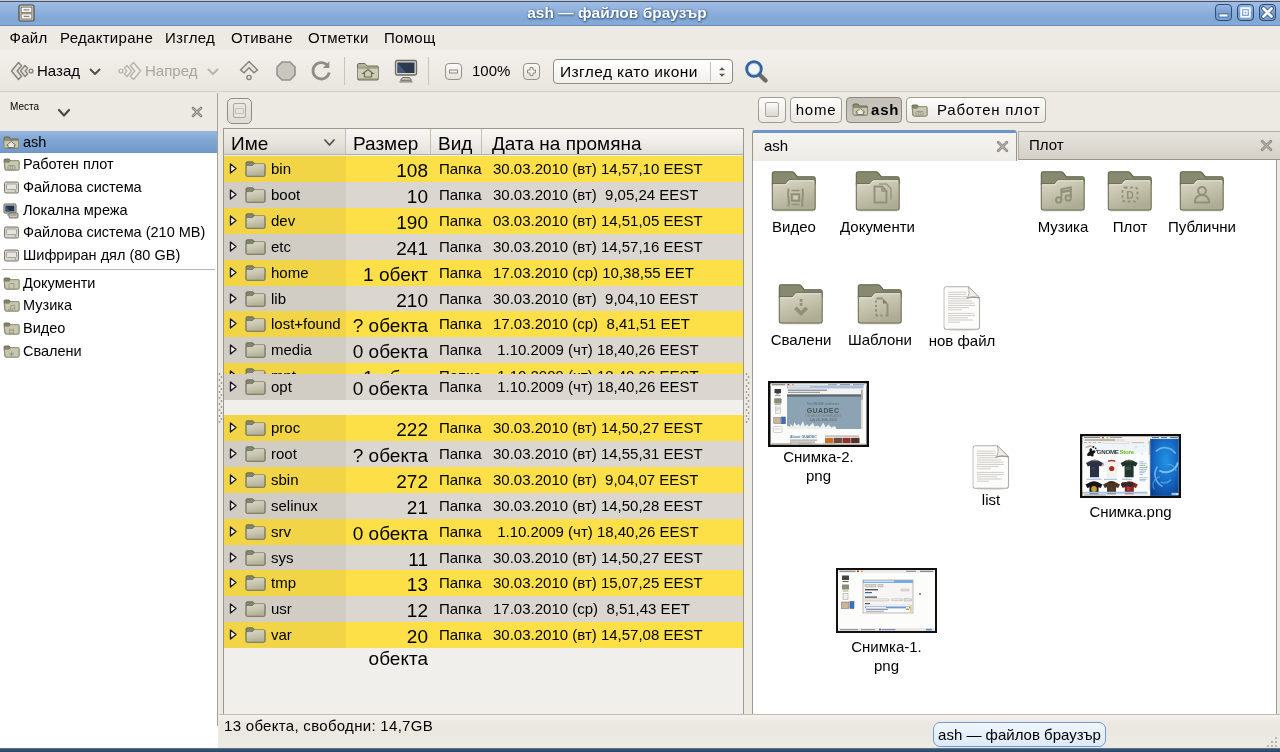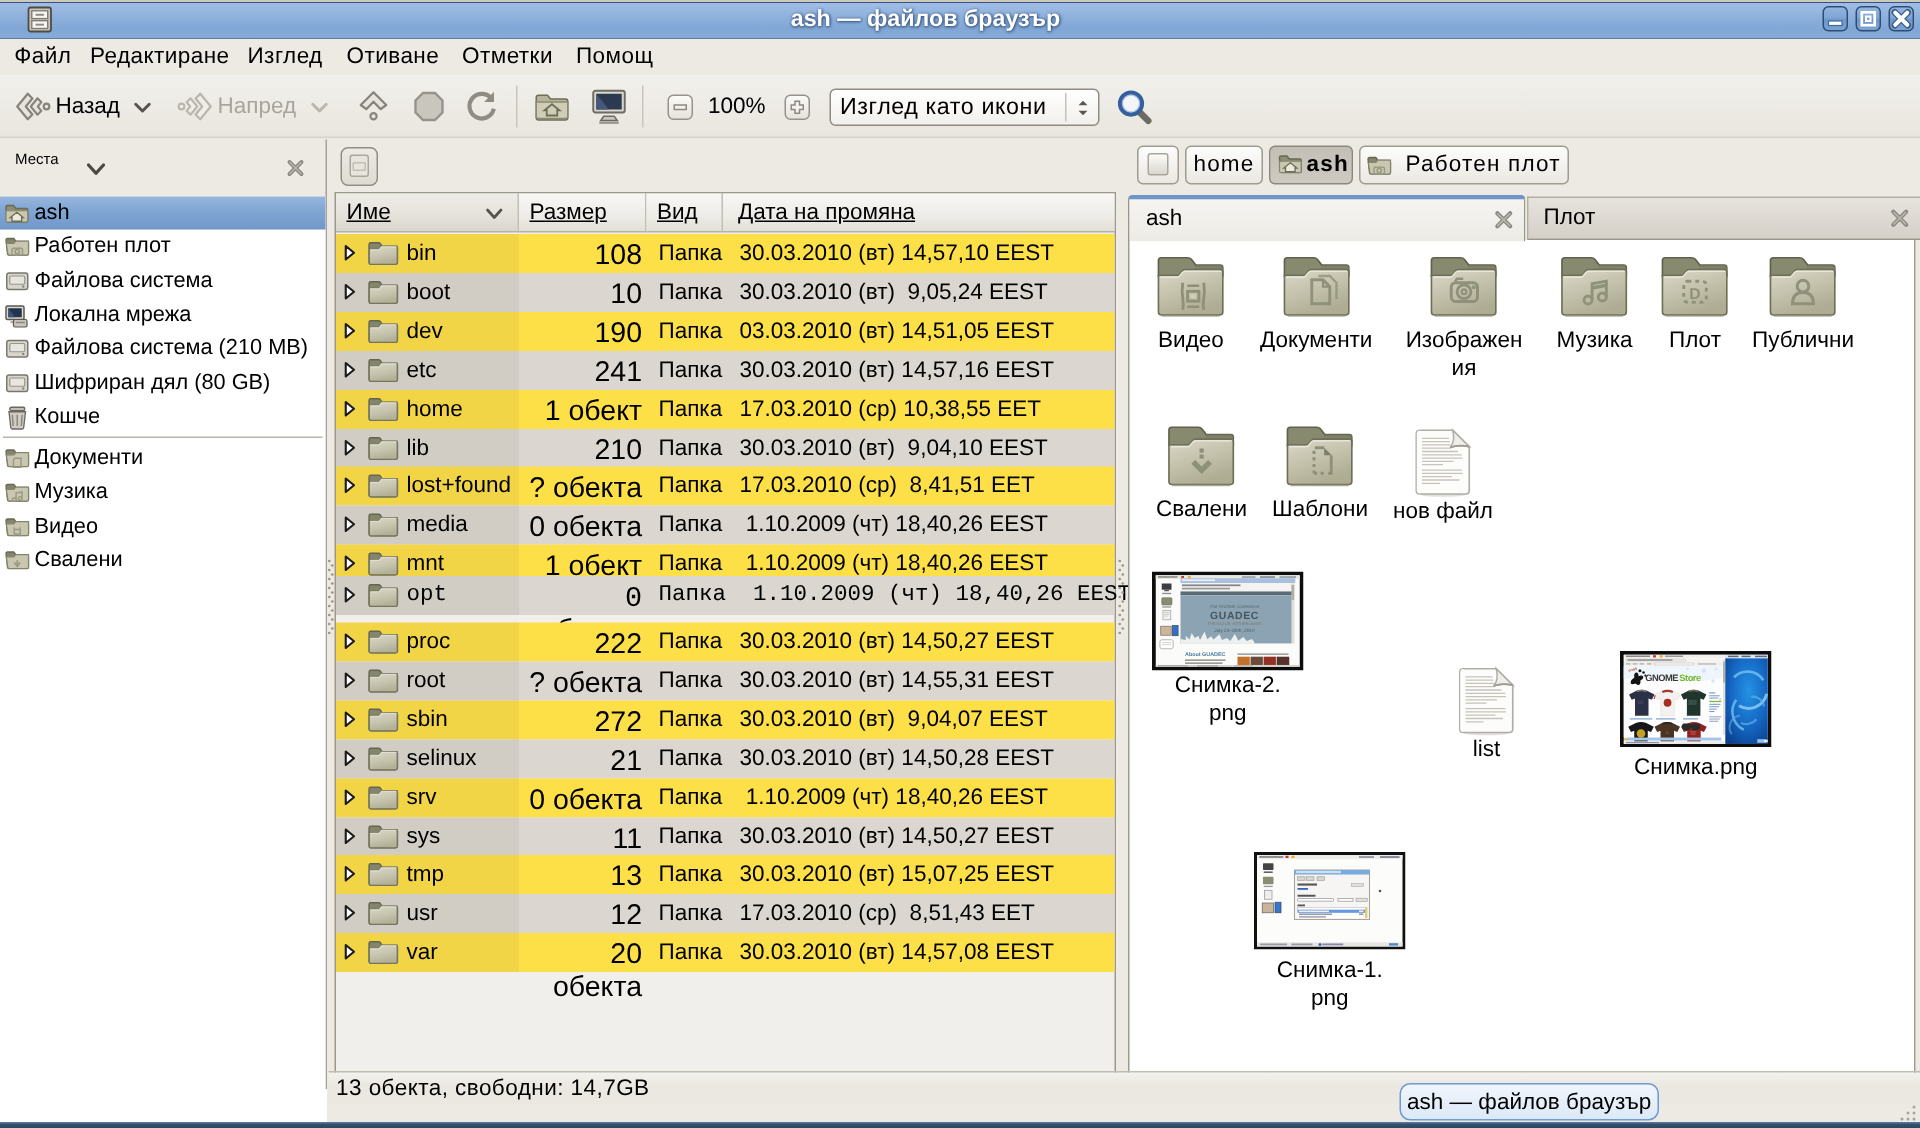--- a/index.html
+++ b/index.html
@@ -39,21 +39,21 @@
 .srow .txt { position:absolute; left:23px; top:3px; font-size:14.5px; white-space:nowrap; }
 .srow svg, .srow .ic { position:absolute; left:3px; top:3px; }
 .srow.sel { background:linear-gradient(#97b6dd, #7fa5d3 45%, #7299cb 95%, #6b91c0); }
 .ssep { height:5px; position:relative; }
 .ssep div { position:absolute; left:2px; right:2px; top:2px; height:1px; background:#b9b5ab; }
 
 
 #listpanel { position:absolute; left:223px; top:128px; width:521px; height:598px; background:#f0efeb; border:1px solid #9d988d; }
 #lphead { position:absolute; left:0; top:0; width:519px; height:26px; display:flex; }
 .hcol { position:relative; height:26px; border-right:1px solid #c2beb4; background:linear-gradient(#f8f7f4,#eeece7 60%,#e2dfd7); border-bottom:1px solid #b5b1a7; }
-.hcol span { position:absolute; left:7px; top:4px; font-size:15px;text-decoration:underline; }
+.hcol span { position:absolute; left:7px; top:4px; font-size:19px; }
 .lrow { position:absolute; left:0; width:519px; height:26px; }
 .lrow.odd { background:#dbd7d0; }
 .lrow.even { background:#fde047; }
 .lrow .name { position:absolute; left:47px; top:4px; font-size:15px; }
 .lrow .tint { position:absolute; left:0; top:0; width:122px; height:100%; background:rgba(105,95,75,0.08); }
 .lrow .size { position:absolute; left:122px; width:82px; top:4px; font-size:19px; text-align:right; }
 .lrow .kind { position:absolute; left:215px; top:4px; font-size:15px; }
 .lrow .date { position:absolute; left:269px; top:4px; font-size:15px; white-space:pre; }
 .lrow svg.fold { position:absolute; left:21px; top:3px; }
 .lrow .exp { position:absolute; left:5px; top:6px; }
@@ -244,28 +244,20 @@
           <span class="txt">Файлова система (210 MB)</span>
         </div>
 <div class="srow">
           <svg width="17" height="17" viewBox="0 0 17 17">
 <rect x="1.5" y="3" width="14" height="11" rx="1.5" fill="#d7d5cd" stroke="#7a776e"></rect>
 <rect x="3.5" y="5" width="10" height="5.5" rx="1" fill="#e7e5e0" stroke="#97948b" stroke-width="0.8"></rect>
 <circle cx="12.5" cy="12" r="0.8" fill="#8a877e"></circle>
           </svg>
           <span class="txt">Шифриран дял (80 GB)</span>
         </div>
-<div class="srow">
-          <svg width="17" height="17" viewBox="0 0 17 17">
-<rect x="3.5" y="1.5" width="10" height="2.2" rx="1" fill="#c2bfb7" stroke="#6b6860" stroke-width="0.9"></rect>
-<path d="M3 4.5 h11 l-1.2 10.5 q-0.1 1-1 1 h-6.6 q-0.9 0-1-1 z" fill="#cfccc4" stroke="#6b6860" stroke-width="0.9"></path>
-<path d="M5.2 6.5 l0.6 7.5 M8.5 6.5 l0 7.5 M11.8 6.5 l-0.6 7.5" stroke="#8a877e" stroke-width="1"></path>
-          </svg>
-          <span class="txt">Кошче</span>
-        </div>
 <div class="ssep">
           <div></div>
         </div>
 <div class="srow">
           <svg width="17" height="17" viewBox="0 0 17 17">
 <path d="M1 4 q0-1 1-1 h4.2 l1.5 2 h7.3 q1 0 1 1 v7 q0 1-1 1 h-12 q-1 0-1-1 z" fill="#84856c" stroke="#696a54" stroke-width="0.9"></path>
 <path d="M1.2 6.2 h5 l1.3-1.5 h8.5 v8.3 q0 1-1 1 h-11.8 q-1 0-1-1 z" fill="#c9c7b0" stroke="#84856c" stroke-width="0.8"></path>
             <path d="M7 8.5 h4 v6 h-5 v-5 z" fill="none" stroke="#9a9a84" stroke-width="1"></path>
           </svg>
           <span class="txt">Документи</span>
@@ -449,21 +441,21 @@
         <svg class="fold" width="21" height="19" viewBox="0 0 21 19">
 <path d="M1 4 q0-1.2 1.2-1.2 h5.2 q0.8 0 1.2 0.6 l1.2 1.8 h9 q1.2 0 1.2 1.2 v9.6 q0 1.2-1.2 1.2 h-16.6 q-1.2 0-1.2-1.2 z" fill="#84856c" stroke="#64654f" stroke-width="0.9"></path>
 <path d="M1.2 7 h6.3 l1.6-2 h10.7 v11 q0 1.2-1.2 1.2 h-16.2 q-1.2 0-1.2-1.2 z" fill="url(#gfoldS)" stroke="#75765e" stroke-width="0.8"></path>
 <path d="M2 7.6 h5.8 l1.6-2 h9.6" fill="none" stroke="#e2e0d0" stroke-width="0.8" opacity="0.85"></path>
         </svg>
         <span class="name">mnt</span>
         <span class="size">1 обект</span>
         <span class="kind">Папка</span>
         <span class="date"> 1.10.2009 (чт) 18,40,26 EEST</span>
       </div>
-<div class="lrow odd" style="top:255px;font-family:Liberation Mono, monospace;">
+<div class="lrow odd" style="top:245px;">
         <div class="tint"></div>
         <svg class="exp" width="9" height="13" viewBox="0 0 9 13">
           <path d="M1.5 2 L7 6.5 L1.5 11 Z" fill="#fff" stroke="#1a1a1a" stroke-width="1.4" stroke-linejoin="round"></path>
         </svg>
         <svg class="fold" width="21" height="19" viewBox="0 0 21 19">
 <path d="M1 4 q0-1.2 1.2-1.2 h5.2 q0.8 0 1.2 0.6 l1.2 1.8 h9 q1.2 0 1.2 1.2 v9.6 q0 1.2-1.2 1.2 h-16.6 q-1.2 0-1.2-1.2 z" fill="#84856c" stroke="#64654f" stroke-width="0.9"></path>
 <path d="M1.2 7 h6.3 l1.6-2 h10.7 v11 q0 1.2-1.2 1.2 h-16.2 q-1.2 0-1.2-1.2 z" fill="url(#gfoldS)" stroke="#75765e" stroke-width="0.8"></path>
 <path d="M2 7.6 h5.8 l1.6-2 h9.6" fill="none" stroke="#e2e0d0" stroke-width="0.8" opacity="0.85"></path>
         </svg>
         <span class="name">opt</span>
@@ -673,37 +665,20 @@
 <path d="M1.3 12.6 L13.9 12.6 Q14.9 12.6 15.5 11.8 L17.3 9.5 Q17.9 8.7 18.9 8.7 L42.7 8.7 Q44.2 8.7 44.2 10.2 L44.2 37 Q44.2 39 42.2 39 L3.3 39 Q1.3 39 1.3 37 Z" fill="url(#gfold)" stroke="#6e6f59" stroke-width="1.1"></path>
 <path d="M2.4 13.7 L13.9 13.7 Q14.9 13.7 15.5 12.9 L17.3 10.6 Q17.9 9.8 18.9 9.8 L43.1 9.8" fill="none" stroke="#eae8d8" stroke-width="1.1" opacity="0.9"></path>
 <path d="M3.5 39.6 h38.5" stroke="#90917a" stroke-width="1.1" opacity="0.7"></path>
 <g fill="none" stroke="#90917a" stroke-width="1.9">
               <path d="M19.5 15.5 h7.5 l4.5 4.5 v11.5 h-12 z"></path>
               <path d="M27 15.5 v4.5 h4.5" stroke-width="1.5"></path>
               <path d="M24 13 h7.5 l4.5 4.5 v11" stroke-width="1.6" opacity="0.8"></path>
             </g>
           </svg></div>
         <div class="lbl" style="margin-top:4px;">Документи</div>
-      </div>
-<div class="cell" style="left:178.0px;top:11.0px;width:90px;">
-        <div style="position:relative;left:22.0px;width:46px;height:42px;"><svg width="46" height="42" viewBox="0 0 46 42">
-<path d="M1.3 13 L1.3 2.7 Q1.3 0.8 3.2 0.8 L20.8 0.8 Q22.4 0.8 23.2 1.9 L26.2 5.7 L42.4 5.7 Q44.2 5.7 44.2 7.4 L44.2 13 Z" fill="#888a70" stroke="#60614c" stroke-width="1.1"></path>
-<path d="M26.2 5.7 L42.4 5.7 Q44.2 5.7 44.2 7.4 L44.2 9.2 L25 9.2 Z" fill="#7b7c64" opacity="0.6"></path>
-<path d="M1.3 12.6 L13.9 12.6 Q14.9 12.6 15.5 11.8 L17.3 9.5 Q17.9 8.7 18.9 8.7 L42.7 8.7 Q44.2 8.7 44.2 10.2 L44.2 37 Q44.2 39 42.2 39 L3.3 39 Q1.3 39 1.3 37 Z" fill="url(#gfold)" stroke="#6e6f59" stroke-width="1.1"></path>
-<path d="M2.4 13.7 L13.9 13.7 Q14.9 13.7 15.5 12.9 L17.3 10.6 Q17.9 9.8 18.9 9.8 L43.1 9.8" fill="none" stroke="#eae8d8" stroke-width="1.1" opacity="0.9"></path>
-<path d="M3.5 39.6 h38.5" stroke="#90917a" stroke-width="1.1" opacity="0.7"></path>
-<g fill="none" stroke="#90917a">
-              <rect x="14.5" y="17.5" width="17.5" height="12.5" rx="2.8" stroke-width="2"></rect>
-              <circle cx="23" cy="23.5" r="4.6" stroke-width="1.9"></circle>
-              <circle cx="23" cy="23.5" r="1.6" stroke-width="1.5"></circle>
-              <path d="M17 17 l1.3-2.2 h4.2" stroke-width="1.7"></path>
-              <circle cx="29.5" cy="20.5" r="0.8" stroke-width="1.2"></circle>
-            </g>
-          </svg></div>
-        <div class="lbl" style="margin-top:4px;">Изображен<br>ия</div>
       </div>
 <div class="cell" style="left:265.0px;top:11.0px;width:90px;">
         <div style="position:relative;left:22.0px;width:46px;height:42px;"><svg width="46" height="42" viewBox="0 0 46 42">
 <path d="M1.3 13 L1.3 2.7 Q1.3 0.8 3.2 0.8 L20.8 0.8 Q22.4 0.8 23.2 1.9 L26.2 5.7 L42.4 5.7 Q44.2 5.7 44.2 7.4 L44.2 13 Z" fill="#888a70" stroke="#60614c" stroke-width="1.1"></path>
 <path d="M26.2 5.7 L42.4 5.7 Q44.2 5.7 44.2 7.4 L44.2 9.2 L25 9.2 Z" fill="#7b7c64" opacity="0.6"></path>
 <path d="M1.3 12.6 L13.9 12.6 Q14.9 12.6 15.5 11.8 L17.3 9.5 Q17.9 8.7 18.9 8.7 L42.7 8.7 Q44.2 8.7 44.2 10.2 L44.2 37 Q44.2 39 42.2 39 L3.3 39 Q1.3 39 1.3 37 Z" fill="url(#gfold)" stroke="#6e6f59" stroke-width="1.1"></path>
 <path d="M2.4 13.7 L13.9 13.7 Q14.9 13.7 15.5 12.9 L17.3 10.6 Q17.9 9.8 18.9 9.8 L43.1 9.8" fill="none" stroke="#eae8d8" stroke-width="1.1" opacity="0.9"></path>
 <path d="M3.5 39.6 h38.5" stroke="#90917a" stroke-width="1.1" opacity="0.7"></path>
 <g fill="none" stroke="#90917a" stroke-width="1.9">
               <circle cx="18.7" cy="29" r="2.7"></circle>

